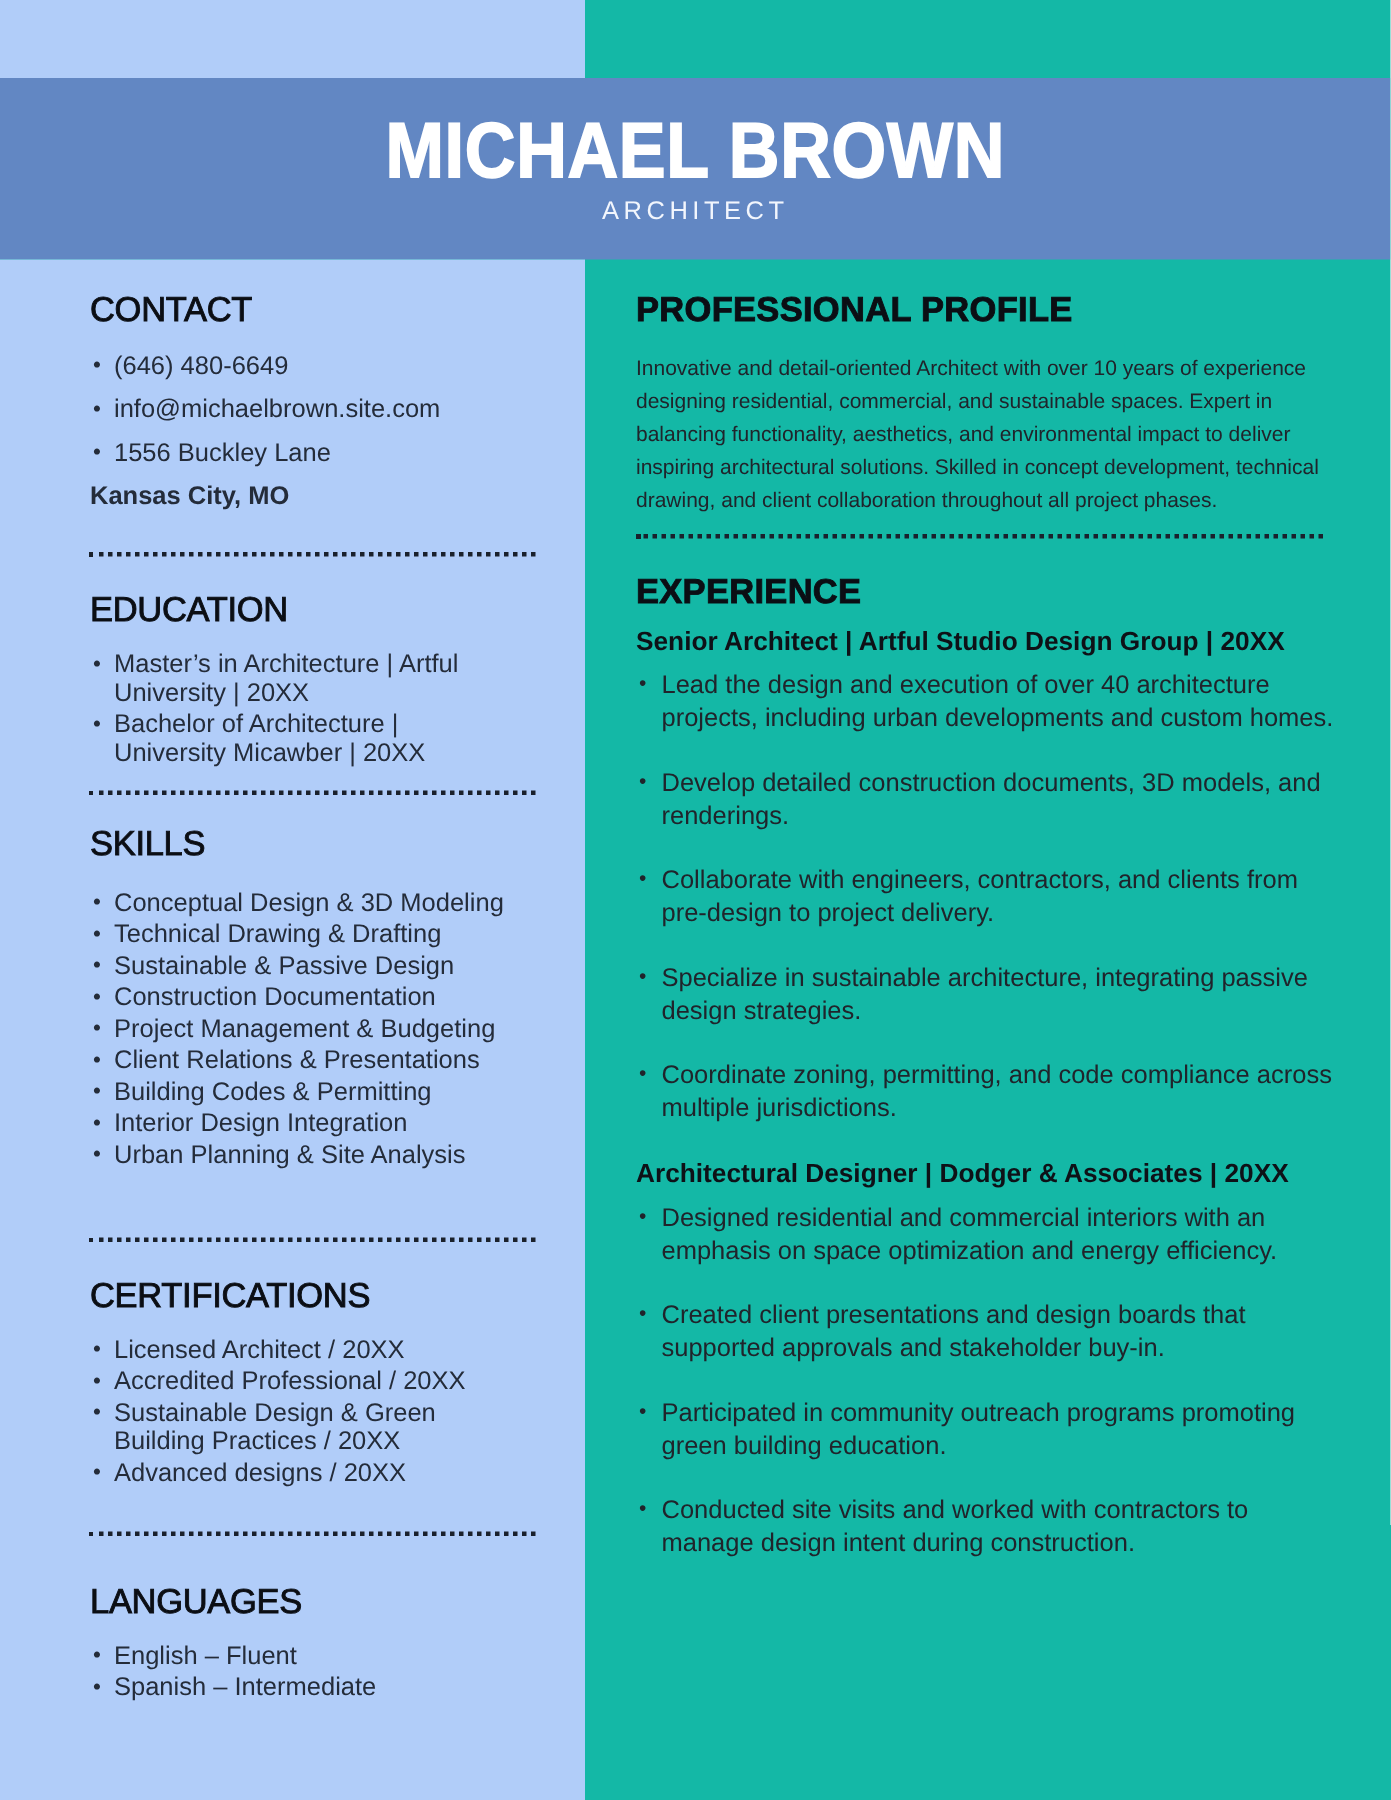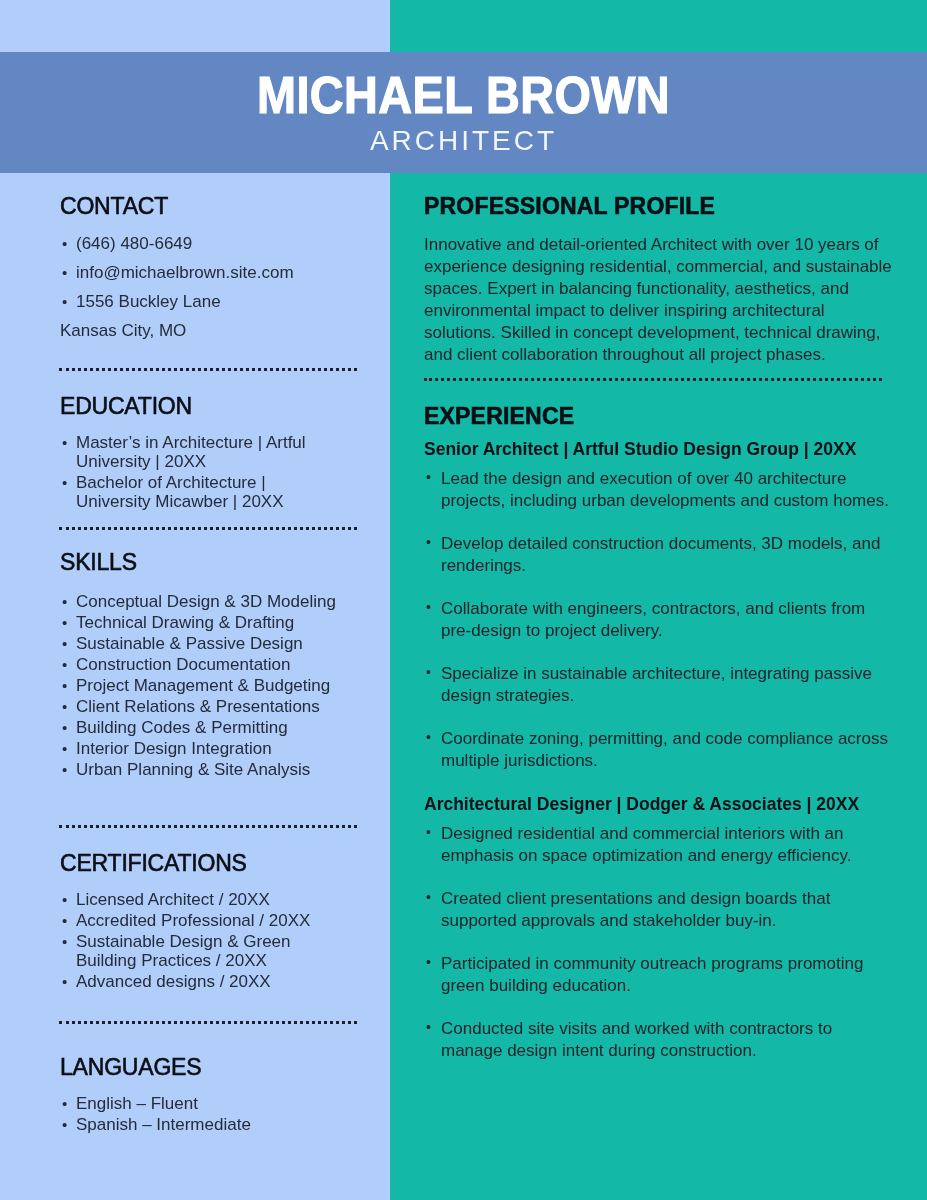--- a/index.html
+++ b/index.html
@@ -28,21 +28,21 @@
     color:#ffffff;
   }
   .header-name {
     font-size:52px; font-weight:bold; letter-spacing:0.5px;
     line-height:1.05;
     transform:scaleX(0.9);
     -webkit-text-stroke:1.2px #ffffff;
     white-space:nowrap;
   }
   .header-role {
-    font-size:28px; font-weight:normal; letter-spacing:3px;
+    font-size:17px; font-weight:normal; letter-spacing:3px;
     color:#f2f6fd; margin-top:3px;
     white-space:nowrap;
   }
 
   
   .sidebar {
     position:absolute; left:0; top:173px;
     width:390px; height:1027px;
     background:#b1cdf9;
     padding:20px 46px 0 60px;
@@ -64,42 +64,42 @@
   }
   .side-list { list-style:none; margin-top:13px; font-size:17px; line-height:19px; }
   .side-list li {
     position:relative; padding-left:16px; margin-bottom:2px;
   }
   .side-list li::before {
     content:"•"; position:absolute; left:2px; top:0;
     font-size:15px; color:#242c3a;
   }
   .contact-list li { margin-bottom:7px; line-height:22px; }
-  .contact-plain { font-size:17px; line-height:22px; padding-left:0; }
+  .contact-plain { font-size:17px; line-height:22px; padding-left:0;font-weight:bold; }
 
   .sep-contact { margin-top:26px; margin-bottom:22px; }
   .sep-education { margin-top:16px; margin-bottom:19px; }
   .sep-skills { margin-top:46px; margin-bottom:22px; }
   .sep-certs { margin-top:30px; margin-bottom:30px; }
 
   
   .main {
     position:absolute; left:424px; top:173px;
     width:478px; height:1027px;
     padding-top:20px;
     color:#20242b;
   }
   .main-h {
     font-size:23px; font-weight:bold; letter-spacing:0.2px;
     color:#0b0e14;
     -webkit-text-stroke:0.6px #0b0e14;
   }
   .profile-text {
     margin-top:14px;
-    font-size:17px; line-height:22px;
+    font-size:14px; line-height:22px;
     width:472px;
   }
   .main-sep {
     border-top:3px dotted #1a212c;
     width:458px; margin-top:12px; margin-bottom:22px;
   }
   .job { margin-top:8px; }
   .job + .job { margin-top:20px; }
   .job-title {
     font-size:17.5px; font-weight:bold; color:#0e1117;

